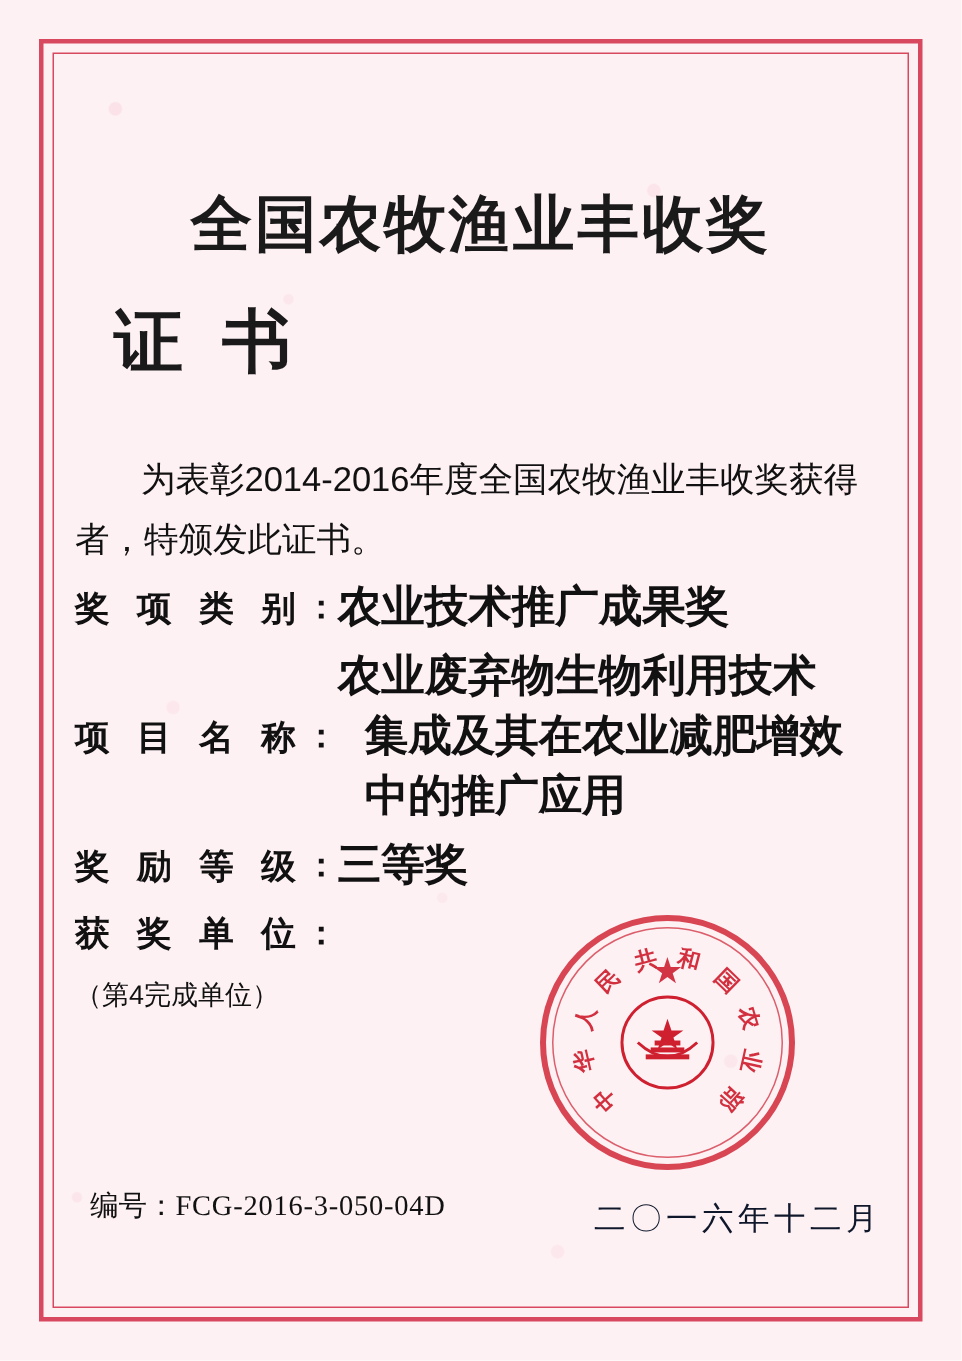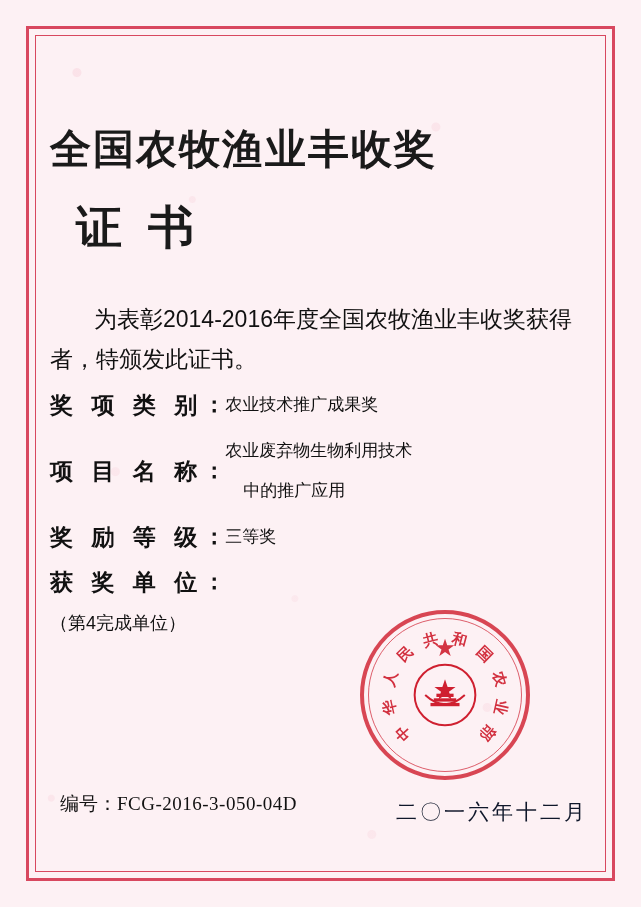--- a/index.html
+++ b/index.html
@@ -59,20 +59,21 @@
 
   .content {
     position: absolute;
     left: 50px;
     top: 50px;
     right: 50px;
     bottom: 50px;
   }
 
   .title-main {
+    text-align: center;
     margin-top: 72px;
     font-size: 41px;
     font-weight: bold;
     letter-spacing: 2px;
     color: #1a1a1a;
     font-family: "Liberation Sans", "DejaVu Sans", sans-serif;
   }
   .title-sub {
     text-align: left;
     margin-top: 20px;
@@ -110,22 +111,23 @@
     letter-spacing: 6px;
     white-space: nowrap;
   }
   .field-colon {
     flex: 0 0 14px;
     font-size: 22px;
     font-weight: bold;
   }
   .field-value {
     flex: 1 1 auto;
-    font-size: 17px;
+    font-size: 29px;
     line-height: 40px;
+    font-weight: bold;
   }
   .field-value .cont-line {
     display: block;
     padding-left: 18px;
   }
 
   .unit-extra {
     font-size: 18px;
     line-height: 40px;
     margin-top: 2px;
@@ -235,20 +237,21 @@
         <div class="field-value">
           <span>农业技术推广成果奖</span>
         </div>
       </div>
 
       <div class="field-row">
         <div class="field-label">项 目 名 称</div>
         <div class="field-colon">：</div>
         <div class="field-value">
           <span>农业废弃物生物利用技术</span>
+          <span class="cont-line">集成及其在农业减肥增效</span>
           <span class="cont-line">中的推广应用</span>
         </div>
       </div>
 
       <div class="field-row">
         <div class="field-label">奖 励 等 级</div>
         <div class="field-colon">：</div>
         <div class="field-value">
           <span>三等奖</span>
         </div>

